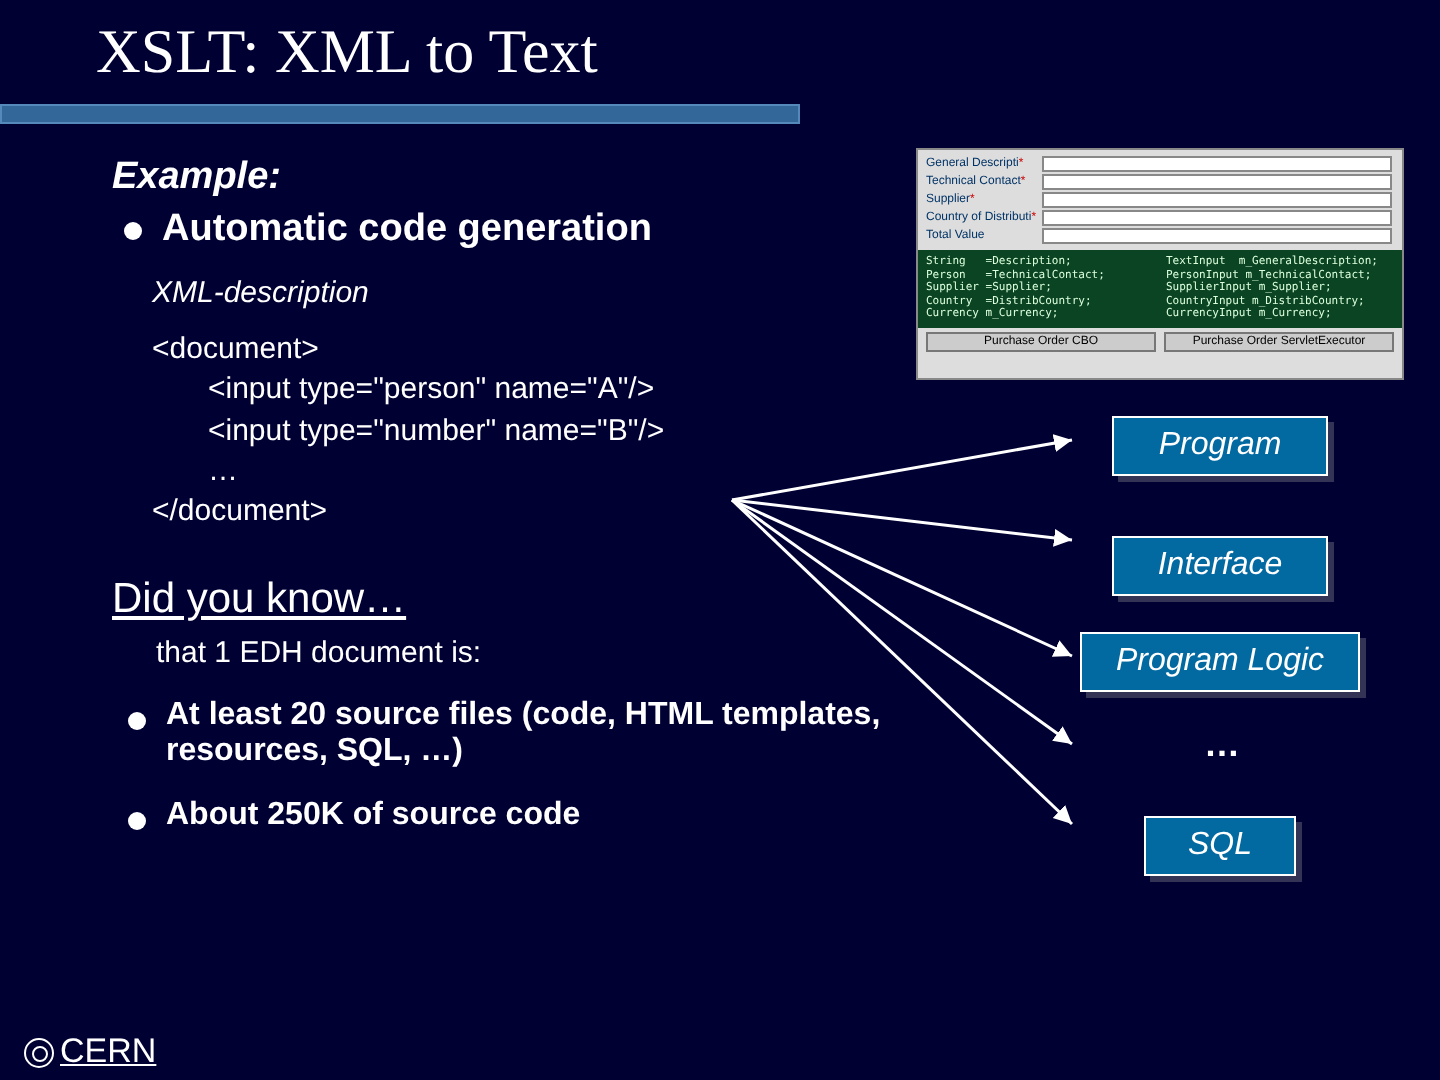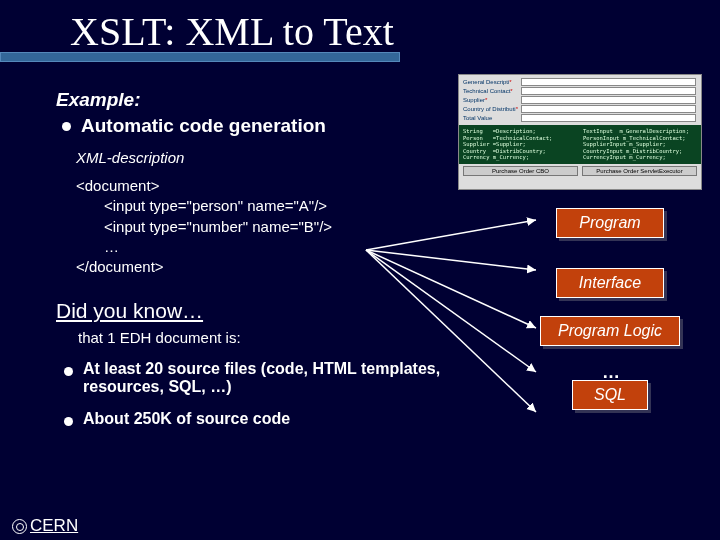--- a/index.html
+++ b/index.html
@@ -7,23 +7,23 @@
     width: 720px;
     height: 540px;
     background: #000033;
     color: #ffffff;
     font-family: Arial, Helvetica, sans-serif;
     position: relative;
     overflow: hidden;
   }
   .title {
     font-family: "Times New Roman", serif;
-    font-size: 40px;
+    font-size: 31px;
     color: #ffffff;
-    padding: 8px 0 4px 70px;
+    padding: 8px 0 4px 48px;
     font-weight: normal;
   }
   .title-underline {
     position: absolute;
     top: 52px;
     left: 0;
     width: 400px;
     height: 10px;
     background: #336699;
     border: 1px solid #5588bb;
@@ -121,32 +121,32 @@
   }
   .ebiz {
     font-family: "Times New Roman", serif;
     font-size: 20px;
     color: #cc9933;
   }
   .ebiz .dash { text-decoration: underline; }
   
   .rlabel {
     position: absolute;
-    background: #c2410c;
+    background: #0369a1;
     border: 1px solid #fff;
     box-shadow: 3px 3px 0 #333355;
     padding: 5px 14px;
     font-style: italic;
     font-size: 16px;
     text-align: center;
   }
   .rlabel.program { right: 56px; top: 208px; width: 108px; }
   .rlabel.interface { right: 56px; top: 268px; width: 108px; }
   .rlabel.blogic { right: 40px; top: 316px; width: 140px; }
-  .rlabel.sql { right: 72px; top: 380px; width: 76px; }
+  .rlabel.sql { right: 72px; top: 408px; width: 76px; }
   .dots {
     position: absolute;
     right: 100px;
     top: 362px;
     font-size: 18px;
     font-weight: bold;
     color: #fff;
   }
   
   .arrows {

